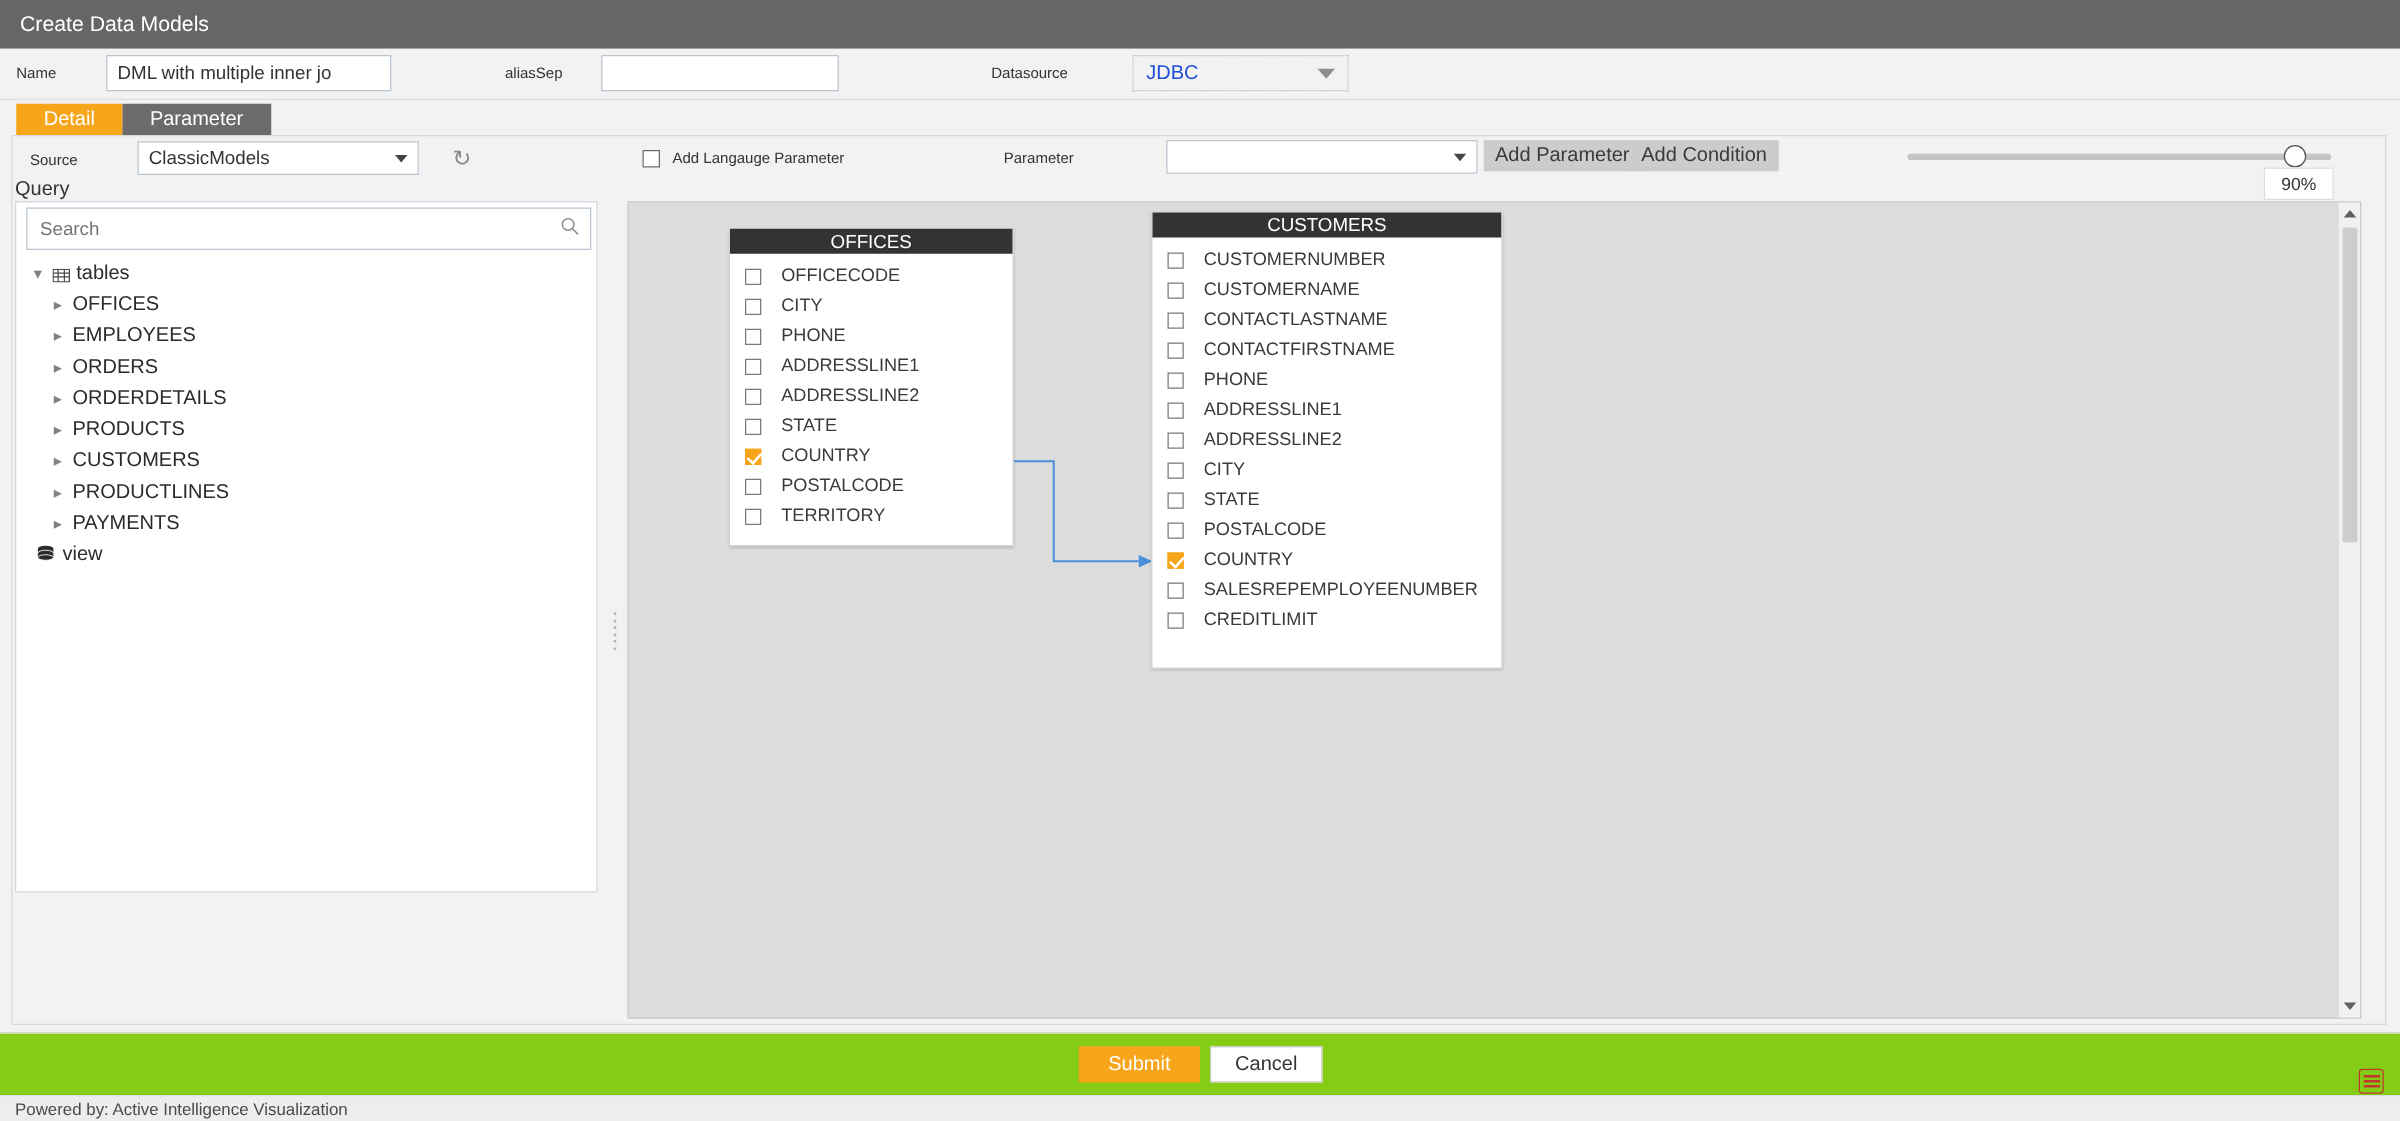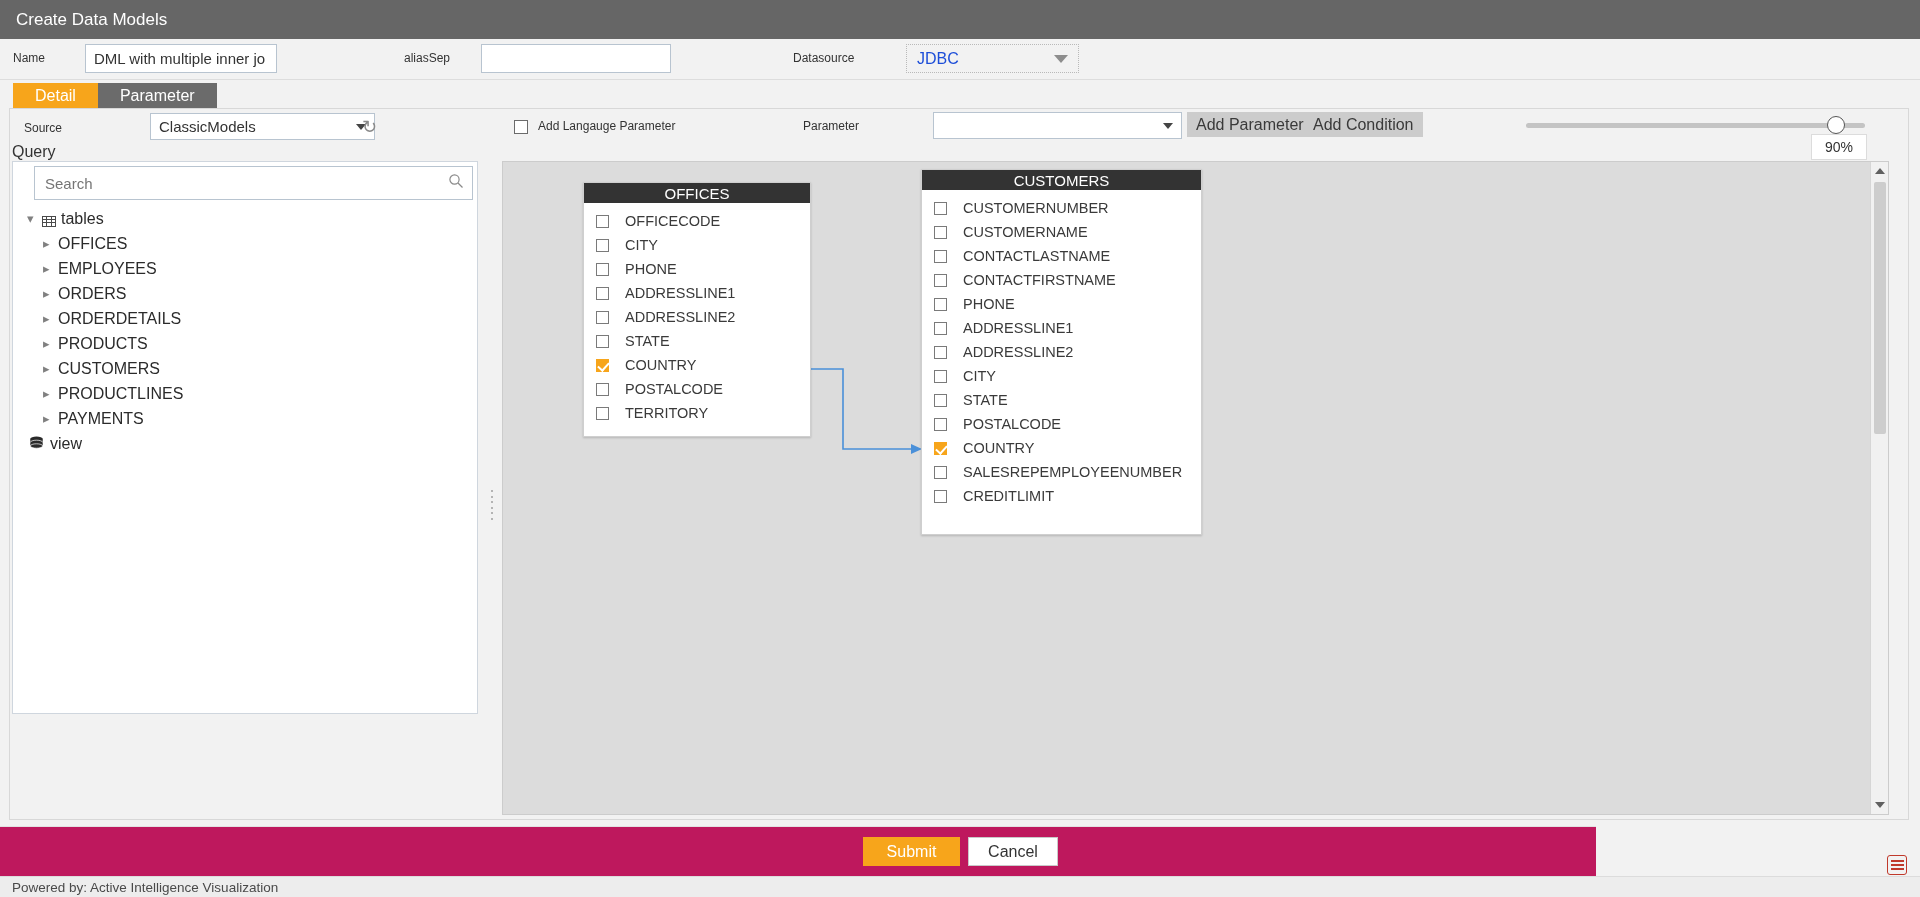--- a/index.html
+++ b/index.html
@@ -165,21 +165,21 @@
   
   .treepanel {
     position: absolute; left: 12px; top: 161px;
     width: 466px; height: 553px;
     background: #ffffff;
     border: 1px solid #cfd6de;
   }
   .searchbar {
     position: relative;
     height: 30px;
-    margin: 4px 4px 0 21px;
+    margin: 4px 4px 0 8px;
     border: 1px solid #b8c4d0;
     display: flex; align-items: center;
     padding: 16px 8px;
   }
   .searchbar input {
     border: none; outline: none;
     font-size: 15px;
     color: #888888;
     font-family: "Liberation Sans", sans-serif;
     width: 100%;
@@ -317,22 +317,22 @@
   .tri-down {
     width: 0; height: 0;
     border-left: 5px solid transparent;
     border-right: 5px solid transparent;
     border-top: 6px solid #606060;
   }
 
   
   .footer {
     position: absolute; left: 0; top: 826px;
-    width: 1596px; height: 50px;
-    background: #be185d;
+    width: 1920px; height: 50px;
+    background: #84cc16;
     border-top: 1px solid #e2e2e2;
   }
   .btn-submit {
     position: absolute; left: 863px; top: 10px;
     width: 97px; height: 29px;
     background: #f7a51b; color: #ffffff;
     border: none; font-size: 16px;
     font-family: "Liberation Sans", sans-serif;
     cursor: pointer;
   }
@@ -374,21 +374,21 @@
 <body>
 
 <div class="app">
 
   <div class="titlebar">
     <span>Create Data Models</span>
   </div>
 
   <div class="formrow">
     <span class="lbl" style="left:13px; top:12px;">Name</span>
-    <div class="txtbox" style="left:85px; top:5px; width:192px; height:29px;">
+    <div class="txtbox" style="left:85px; top:5px; width:228px; height:29px;">
       <span>DML with multiple inner jo</span>
     </div>
 
     <span class="lbl" style="left:404px; top:12px;">aliasSep</span>
     <div class="txtbox" style="left:481px; top:5px; width:190px; height:29px;">
       <span></span>
     </div>
 
     <span class="lbl" style="left:793px; top:12px;">Datasource</span>
     <div class="dottedbox" style="left:906px; top:5px; width:173px; height:29px;">
@@ -403,21 +403,21 @@
     </div>
     <div class="tab inactive">
       <span>Parameter</span>
     </div>
   </div>
 
   <div class="panel">
     <div class="toolbar">
 
       <span class="lbl" style="left:14px; top:12px;">Source</span>
-      <div class="selectbox" style="left:100px; top:4px; width:225px; height:27px;margin-left:40px;">
+      <div class="selectbox" style="left:100px; top:4px; width:225px; height:27px;">
         <span>ClassicModels</span>
         <span class="caret-sm"></span>
       </div>
 
       <span class="refresh-icon" style="left:352px; top:7px;">↻</span>
 
       <div class="chk-outline" style="left:504px; top:11px;"></div>
       <span class="lbl" style="left:528px; top:10px;">Add Langauge Parameter</span>
 
       <span class="lbl" style="left:793px; top:10px;">Parameter</span>

